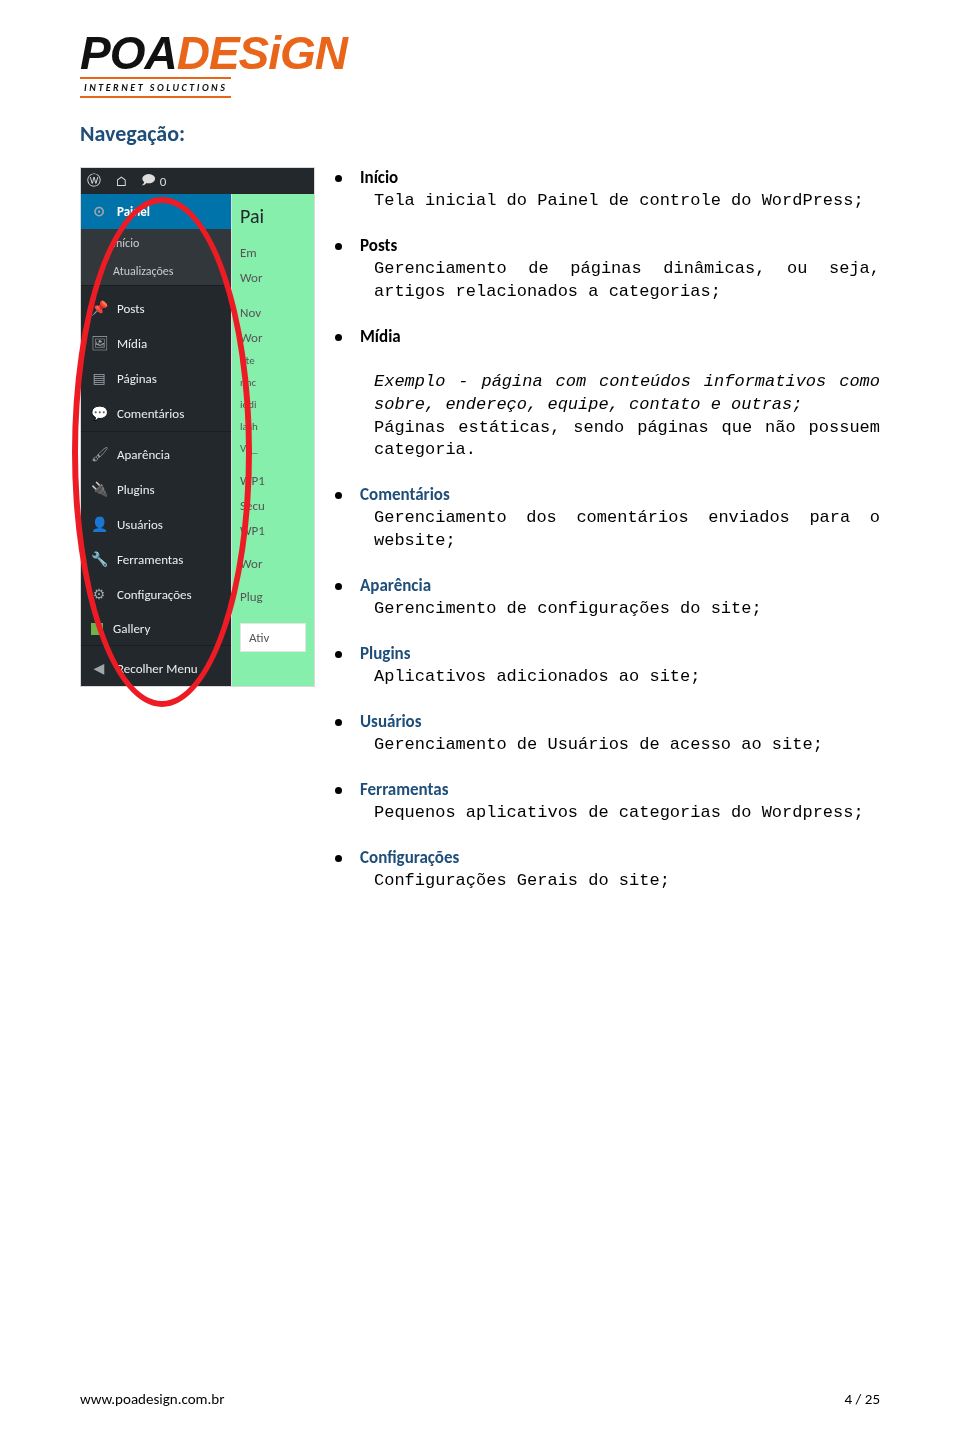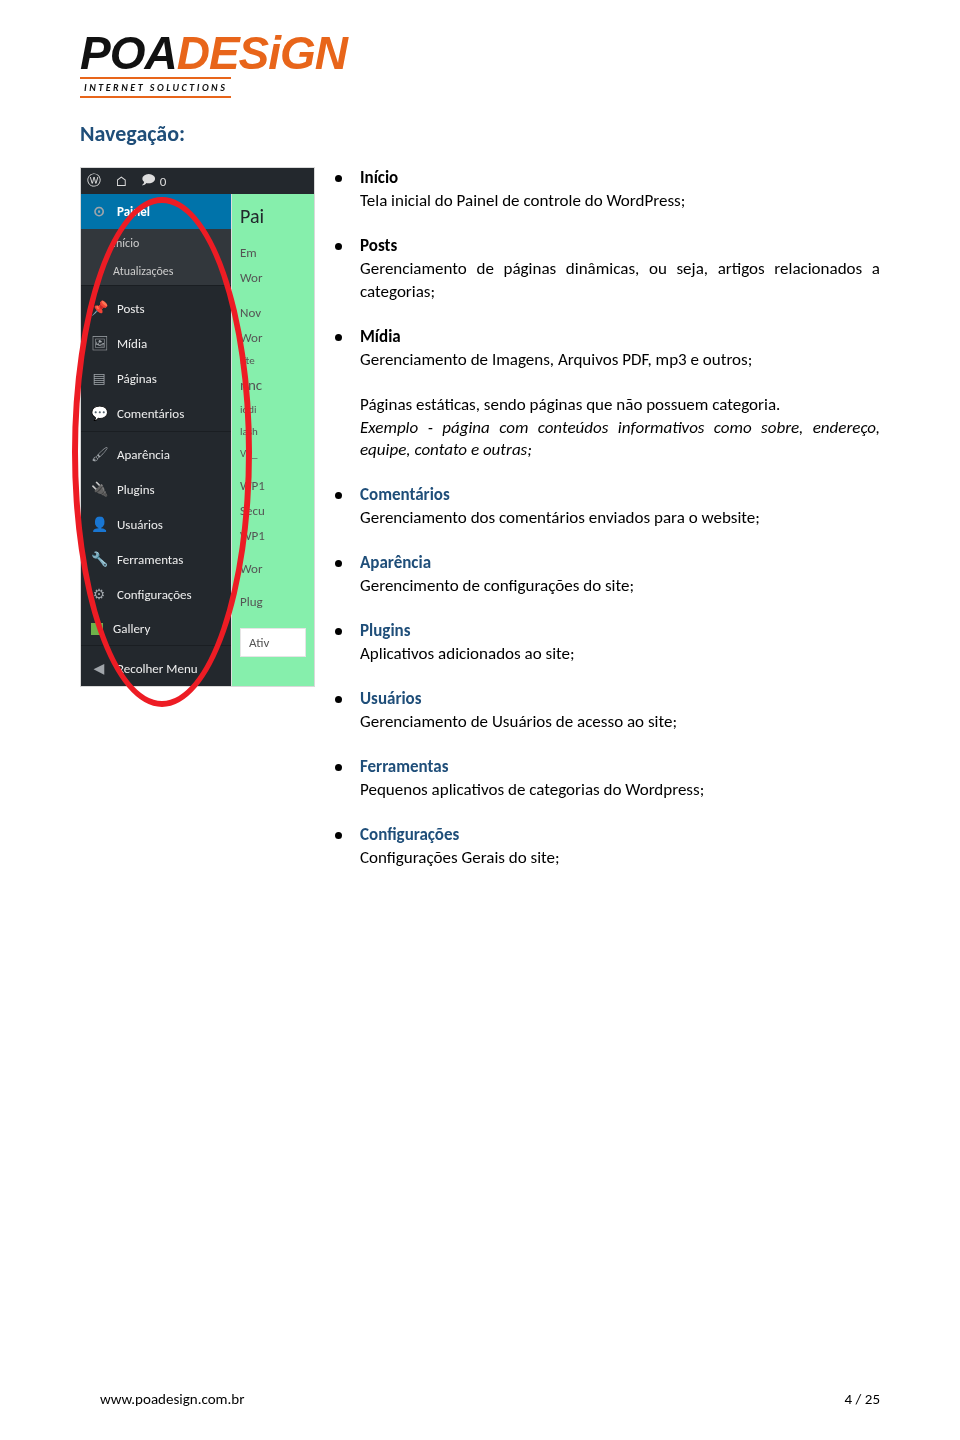--- a/index.html
+++ b/index.html
@@ -177,33 +177,33 @@
   .content .bullet {
     width: 7px; height: 7px; background:#000; border-radius:50%;
     margin-top: 8px;
     flex: 0 0 7px;
   }
   .content .heading {
     font-weight: 700;
   }
   .content .heading.blue { color: #1f4e79; }
   .content .desc {
-    margin-left: 25px;
+    margin-left: 39px;
+    font-family: Liberation Mono, monospace;
   }
   .content em { font-style: italic; }
   .footer {
     position: absolute;
     bottom: 32px;
     left: 80px;
     right: 80px;
     display: flex;
     justify-content: space-between;
     font-size: 15px;
     color: #000;
-    margin-left: 20px;
   }
 </style>
 </head>
 <body>
 
 <div class="logo">
   <div class="logo-text">
     <span class="logo-poa">POA</span><span class="logo-des">DES</span><span class="logo-i">i</span><span class="logo-gn">GN</span>
   </div>
   <div class="logo-sub">INTERNET SOLUCTIONS</div>
@@ -281,21 +281,21 @@
             <span>Recolher Menu</span>
           </div>
         </div>
         <div class="wp-right">
           <div class="title">Pai</div>
           <div class="frag">Em</div>
           <div class="frag">Wor</div>
           <div class="frag" style="margin-top:10px">Nov</div>
           <div class="frag">Wor</div>
           <div class="frag" style="font-size:11px;line-height:1.1">ifte</div>
-          <div class="frag" style="font-size:15px;line-height:1.1">nnc</div>
+          <div class="frag" style="font-size:11px;line-height:1.1">nnc</div>
           <div class="frag" style="font-size:11px;line-height:1.1">iddi</div>
           <div class="frag" style="font-size:11px;line-height:1.1">lash</div>
           <div class="frag" style="font-size:11px;line-height:1.1">VP_</div>
           <div class="frag" style="margin-top:8px">WP1</div>
           <div class="frag">Secu</div>
           <div class="frag">WP1</div>
           <div class="frag" style="margin-top:8px">Wor</div>
           <div class="frag" style="margin-top:8px">Plug</div>
           <div class="box">Ativ</div>
         </div>
@@ -318,25 +318,24 @@
             <span class="bullet"></span>
             <span class="heading">Posts</span>
           </div>
           <div class="desc">Gerenciamento de páginas dinâmicas, ou seja, artigos relacionados a categorias;</div>
         </li>
         <li class="section">
           <div class="bullet-row">
             <span class="bullet"></span>
             <span class="heading">Mídia</span>
           </div>
-          <div class="desc">Gerenciamento de Imagens, Arquivos PDF, mp3 e outros;</div>
-        </li>
-        <li class="section">
+        </li>
+        <li class="section">
+          <div class="desc"><em>Exemplo - página com conteúdos informativos como sobre, endereço, equipe, contato e outras;</em></div>
           <div class="desc">Páginas estáticas, sendo páginas que não possuem categoria.</div>
-          <div class="desc"><em>Exemplo - página com conteúdos informativos como sobre, endereço, equipe, contato e outras;</em></div>
         </li>
         <li class="section">
           <div class="bullet-row">
             <span class="bullet"></span>
             <span class="heading blue">Comentários</span>
           </div>
           <div class="desc">Gerenciamento dos comentários enviados para o website;</div>
         </li>
         <li class="section">
           <div class="bullet-row">

